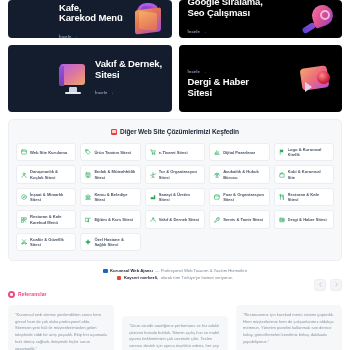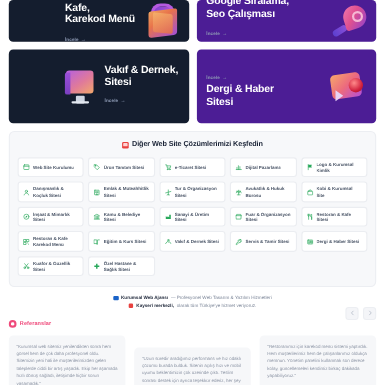--- a/index.html
+++ b/index.html
@@ -18,21 +18,21 @@
   .promo-card {
     flex:1 1 0;
     border-radius:4px;
     position:relative;
     overflow:hidden;
     display:flex;
     align-items:center;
     min-width:0;
   }
   .promo-card.dark  { background:#141d2e; }
-  .promo-card.blue  { background:#4c1d95; }
+  .promo-card.blue  { background:#000000; }
 
   .row-1 .promo-card { height:38px; align-items:flex-end; padding-bottom:4px; }
   .row-2 .promo-card { height:67px; }
 
   .card-inner {
     display:flex; align-items:center;
     width:100%; height:100%;
     padding:0 9px;
     gap:7px;
   }

